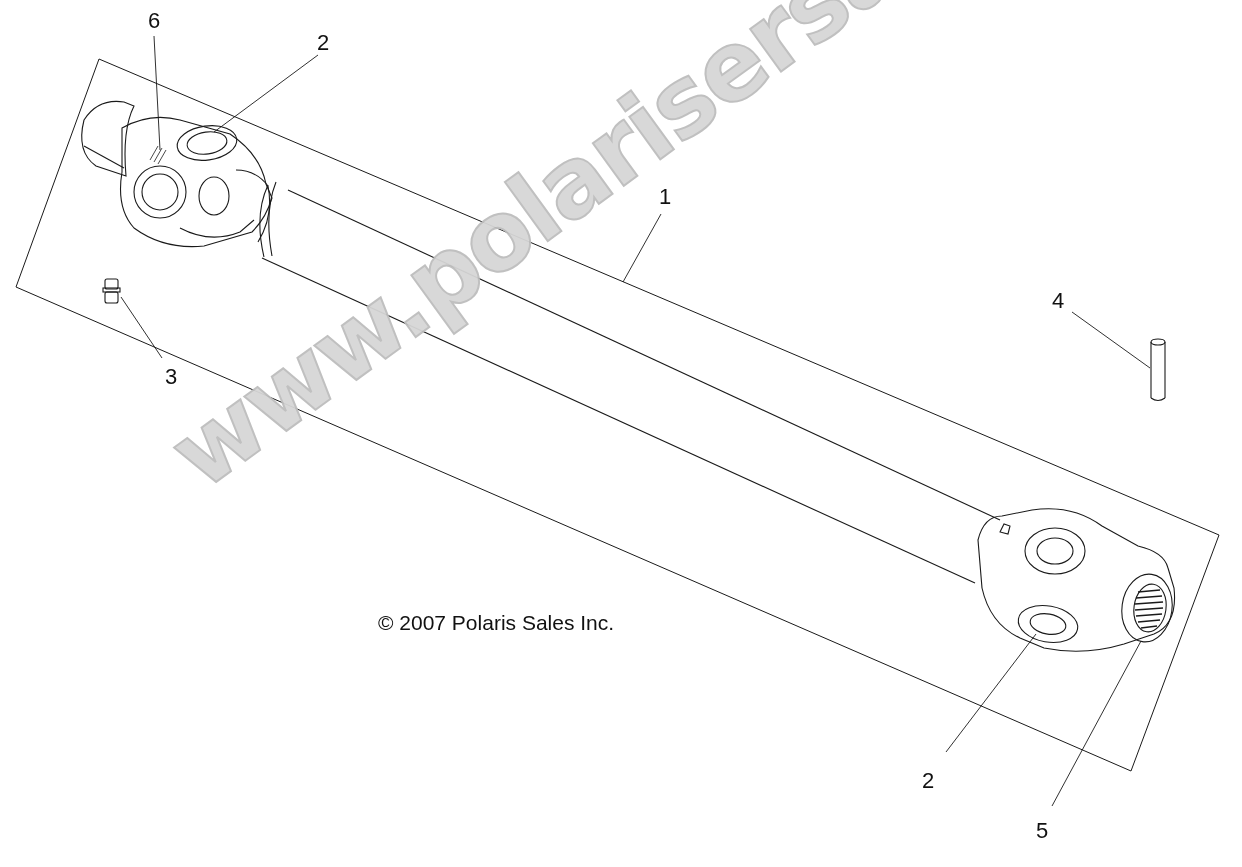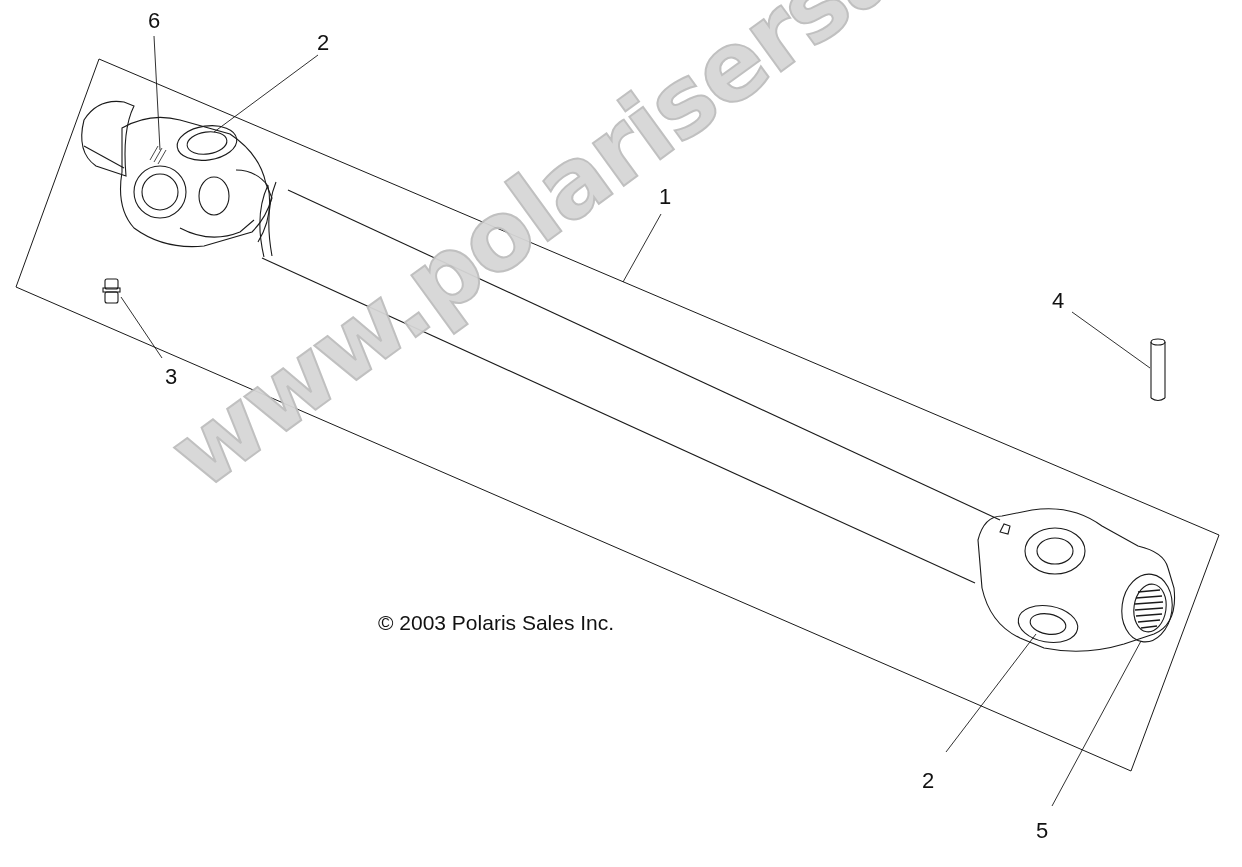--- a/index.html
+++ b/index.html
@@ -91,14 +91,14 @@
   <div class="watermark">www.polarisersatzteile.de</div>
 
   <span class="callout" style="left:148px;top:10px;">6</span>
   <span class="callout" style="left:317px;top:32px;">2</span>
   <span class="callout" style="left:659px;top:186px;">1</span>
   <span class="callout" style="left:165px;top:366px;">3</span>
   <span class="callout" style="left:1052px;top:290px;">4</span>
   <span class="callout" style="left:922px;top:770px;">2</span>
   <span class="callout" style="left:1036px;top:820px;">5</span>
 
-  <span class="copyright">© 2003 Polaris Sales Inc.</span>
+  <span class="copyright">© 2007 Polaris Sales Inc.</span>
 </div>
 
 </body></html>

